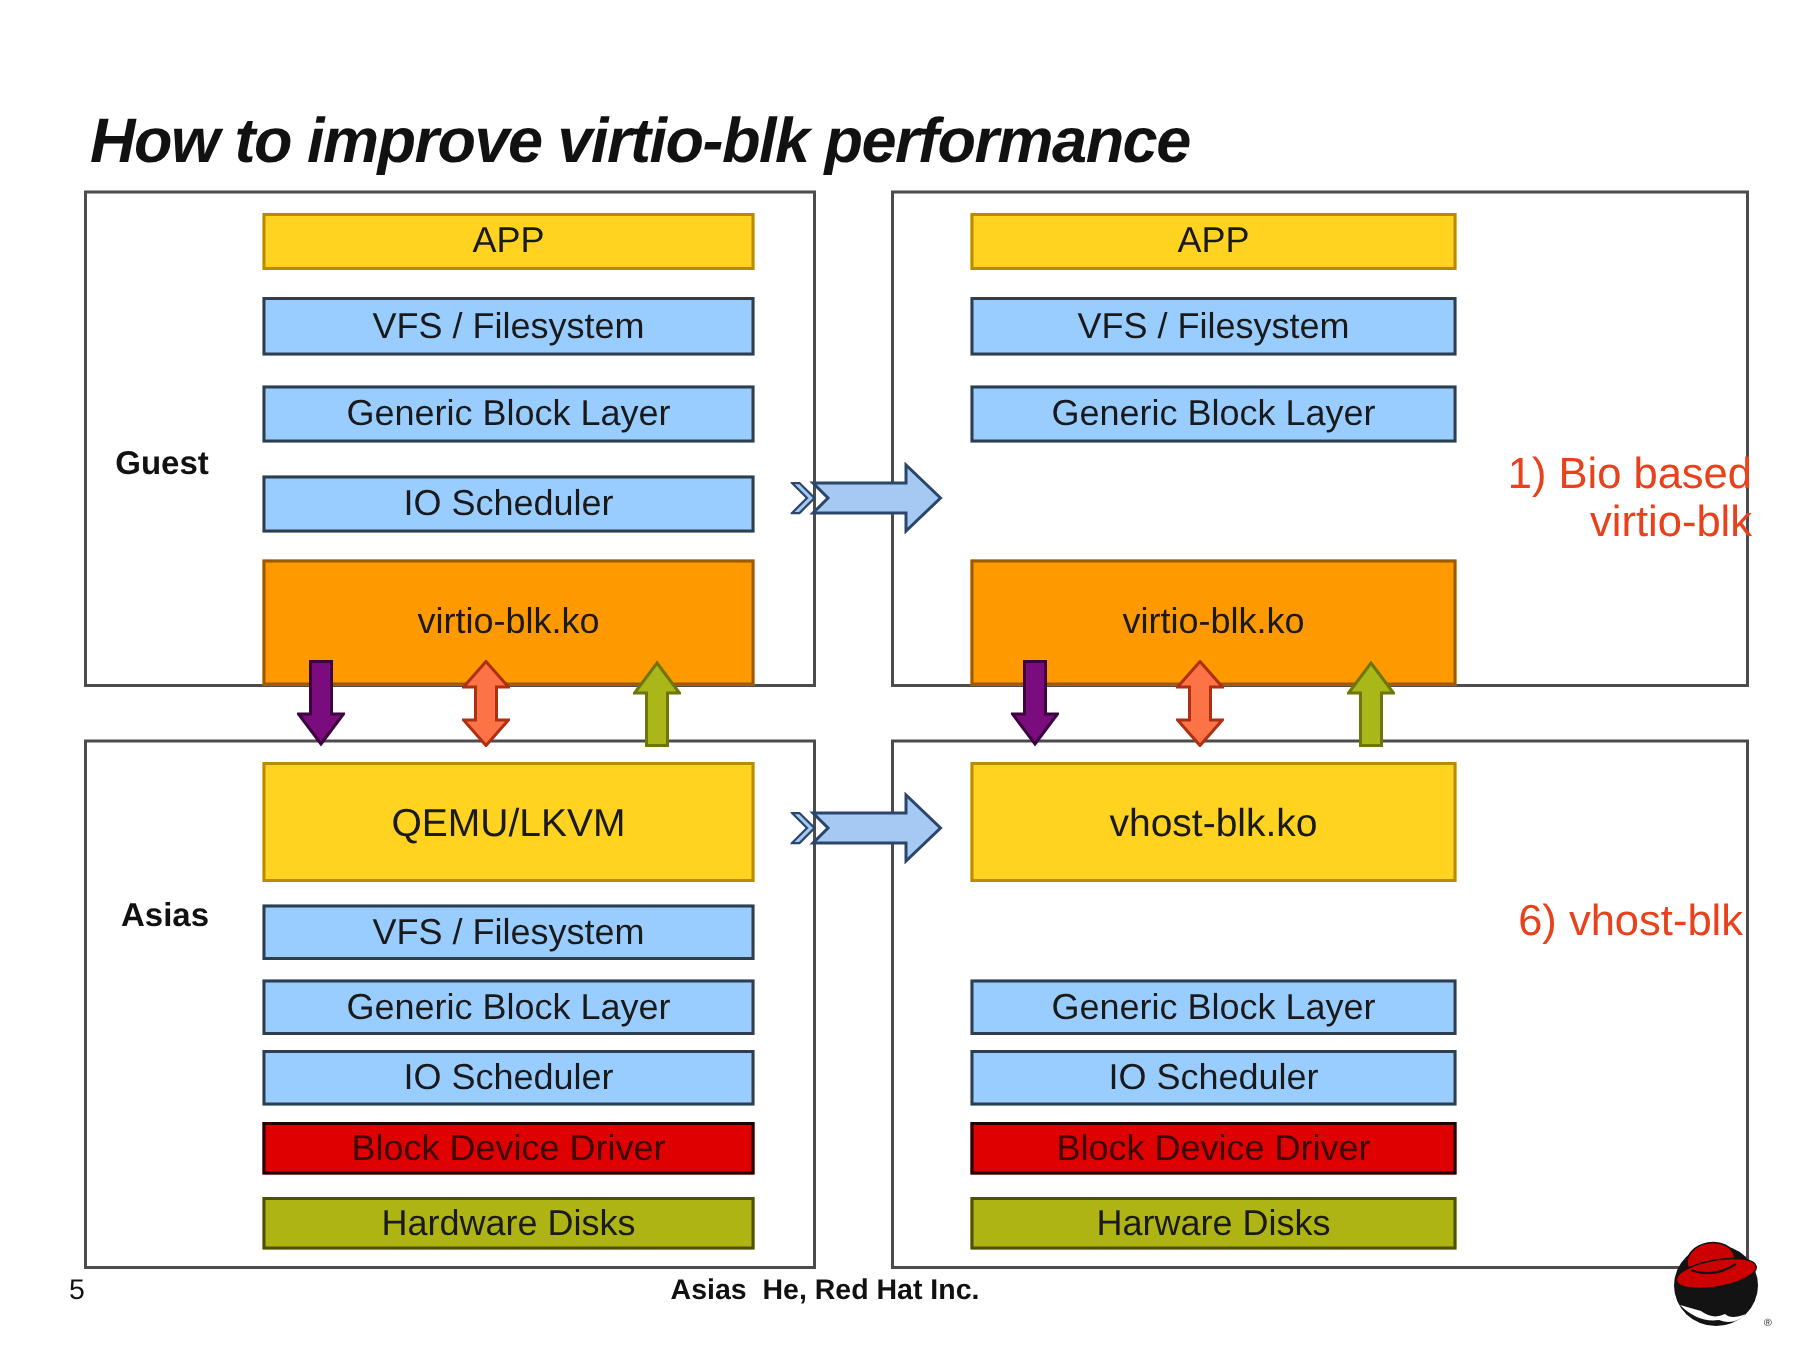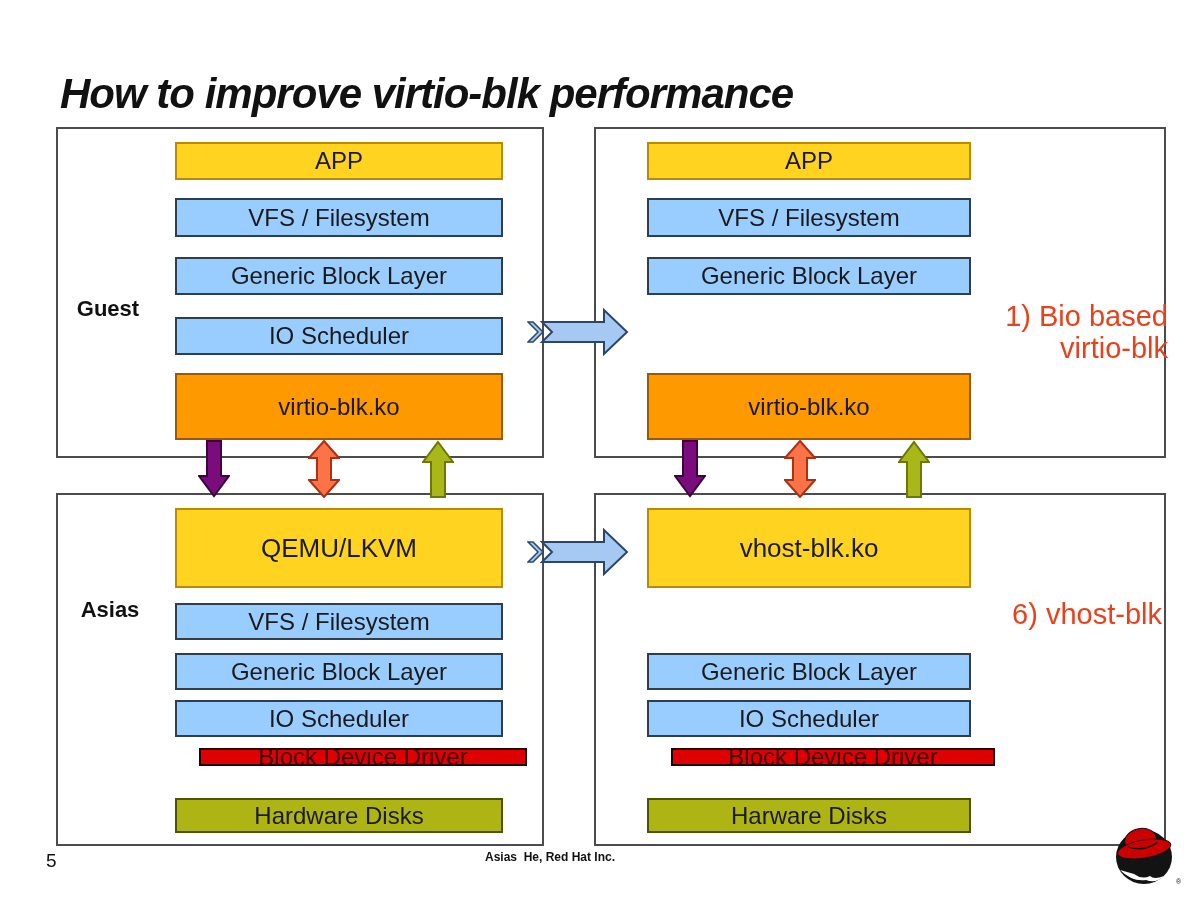--- a/index.html
+++ b/index.html
@@ -20,26 +20,26 @@
   .blk{
     position:absolute;display:flex;align-items:center;justify-content:center;
     font-size:24px;box-sizing:border-box;border:2px solid #333;text-align:right;
   }
   .col-l{left:175px;width:328px;}
   .col-r{left:647px;width:324px;}
   .r-app{top:142px;height:38px;}
   .r-vfs{top:198px;height:39px;}
   .r-gbl{top:257px;height:38px;}
   .r-io{top:317px;height:38px;}
-  .r-virtio{top:373px;height:67px;}
+  .r-virtio{top:373px;height:84px;}
   .r-qemu{top:508px;height:80px;font-size:26px;}
   .r-hvfs{top:603px;height:37px;}
   .r-hgbl{top:653px;height:37px;}
   .r-hio{top:700px;height:37px;}
-  .r-bdd{top:748px;height:18px;margin-left:24px;}
+  .r-bdd{top:748px;height:35px;}
   .r-hdd{top:798px;height:35px;}
 
   .yellow{background:#FFD320;border-color:#b98b00;}
   .blue{background:#99CCFF;border-color:#2f3e4c;}
   .orange{background:#FF9900;border-color:#9c5a00;}
   .red{background:#DF0101;border-color:#200000;color:#3a0606;}
   .olive{background:#AEB414;border-color:#4d5106;}
 
   .side-label{position:absolute;font-weight:bold;font-size:22px;color:#111;text-align:center;}
   #label-guest{left:58px;top:296px;width:100px;}
@@ -52,21 +52,21 @@
   #annotation-bio{left:968px;top:300px;width:200px;}
   #annotation-vhost{left:972px;top:598px;width:190px;}
 
   .varrow{position:absolute;width:32px;height:58px;}
   .harrow{position:absolute;width:102px;height:48px;}
   .logo{position:absolute;left:1106px;top:822px;width:80px;height:68px;}
 
   .footer-num{position:absolute;left:46px;top:850px;font-size:19px;color:#111;}
   .footer-credit{
     position:absolute;left:398px;top:850px;width:304px;text-align:center;
-    font-size:12px;font-weight:bold;color:#111;white-space:pre;
+    font-size:19px;font-weight:bold;color:#111;white-space:pre;
   }
 </style>
 </head>
 <body>
 
 <div id="slide">
 
   <div class="title">How to improve virtio-blk performance</div>
 
   <div class="panel" id="panel-guest-left"></div>

